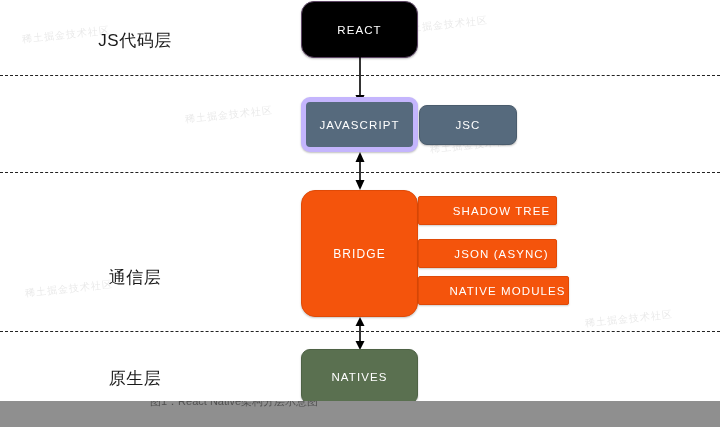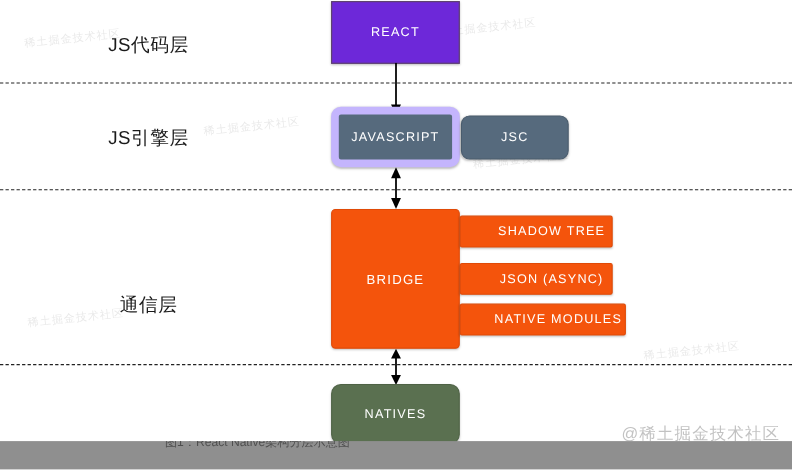--- a/index.html
+++ b/index.html
@@ -47,41 +47,41 @@
     display: flex;
     align-items: center;
     justify-content: center;
     color: #ffffff;
     font-size: 11.5px;
     letter-spacing: 1.1px;
     text-align: center;
     font-family: "Liberation Sans", sans-serif;
   }
   .box-react {
-    background: #6d28d9;
+    background: #000000;
     border: 1px solid #5d4565;
-    border-radius: 0;
+    border-radius: 13px;
     box-shadow: 0 1px 2px rgba(0,0,0,.25);
   }
   .box-js {
     background: #566a7d;
-    border: 7px solid #c4b5fd;
+    border: 5px solid #c4b5fd;
     border-radius: 9px;
     box-shadow: 0 1px 2px rgba(0,0,0,.25);
   }
   .box-jsc {
     background: #566a7d;
     border: 1px solid #4a5c6d;
     border-radius: 8px;
     box-shadow: 0 1px 2px rgba(0,0,0,.25);
   }
   .box-bridge {
     background: #f4540c;
     border: 1px solid #e04a07;
-    border-radius: 4px;
+    border-radius: 14px;
     box-shadow: 0 1px 2px rgba(0,0,0,.22);
     font-size: 12px;
   }
   .box-sub {
     background: #f4540c;
     border: 1px solid #e04a07;
     border-radius: 2px;
     box-shadow: 0 1px 2px rgba(0,0,0,.2);
     padding-left: 28px;
   }
@@ -150,22 +150,22 @@
   <div class="wm-faint" style="left:430px; top:138px;">稀土掘金技术社区</div>
   <div class="wm-faint" style="left:25px; top:282px;">稀土掘金技术社区</div>
   <div class="wm-faint" style="left:585px; top:312px;">稀土掘金技术社区</div>
 
   <div class="divider" style="top:75px;"></div>
   <div class="divider" style="top:172px;"></div>
   <div class="divider" style="top:331px;"></div>
   <div class="divider" style="top:412px;"></div>
 
   <div class="layer-label" style="top:29px;">JS代码层</div>
-  <div class="layer-label" style="top:114px;">JS引擎层</div>
   <div class="layer-label" style="top:245px;margin-top:21px;">通信层</div>
+  <div class="layer-label" style="top:367px;">原生层</div>
 
   <div class="box box-react" style="left:301px; top:1px; width:117px; height:57px;">
     <span>REACT</span>
   </div>
 
   <svg class="arrow" style="left:350px; top:57px;" width="20" height="50">
     <line x1="10" y1="0" x2="10" y2="40" stroke="#000000" stroke-width="1.6"></line>
     <polygon points="10,48 5.5,38 14.5,38" fill="#000000"></polygon>
   </svg>
 
@@ -200,19 +200,18 @@
   <svg class="arrow" style="left:350px; top:317px;" width="20" height="33">
     <line x1="10" y1="5" x2="10" y2="28" stroke="#000000" stroke-width="1.6"></line>
     <polygon points="10,0 5.5,9 14.5,9" fill="#000000"></polygon>
     <polygon points="10,33 5.5,24 14.5,24" fill="#000000"></polygon>
   </svg>
 
   <div class="box box-natives" style="left:301px; top:349px; width:117px; height:55px;text-align:right;">
     <span>NATIVES</span>
   </div>
 
-  <div class="wm-main" style="left:565px; top:385px;">@稀土掘金技术社区</div>
 
   <div class="bottom-strip">
     <div class="bottom-strip-text">图1：React Native架构分层示意图</div>
   </div>
 
 </div>
 
 </body></html>

